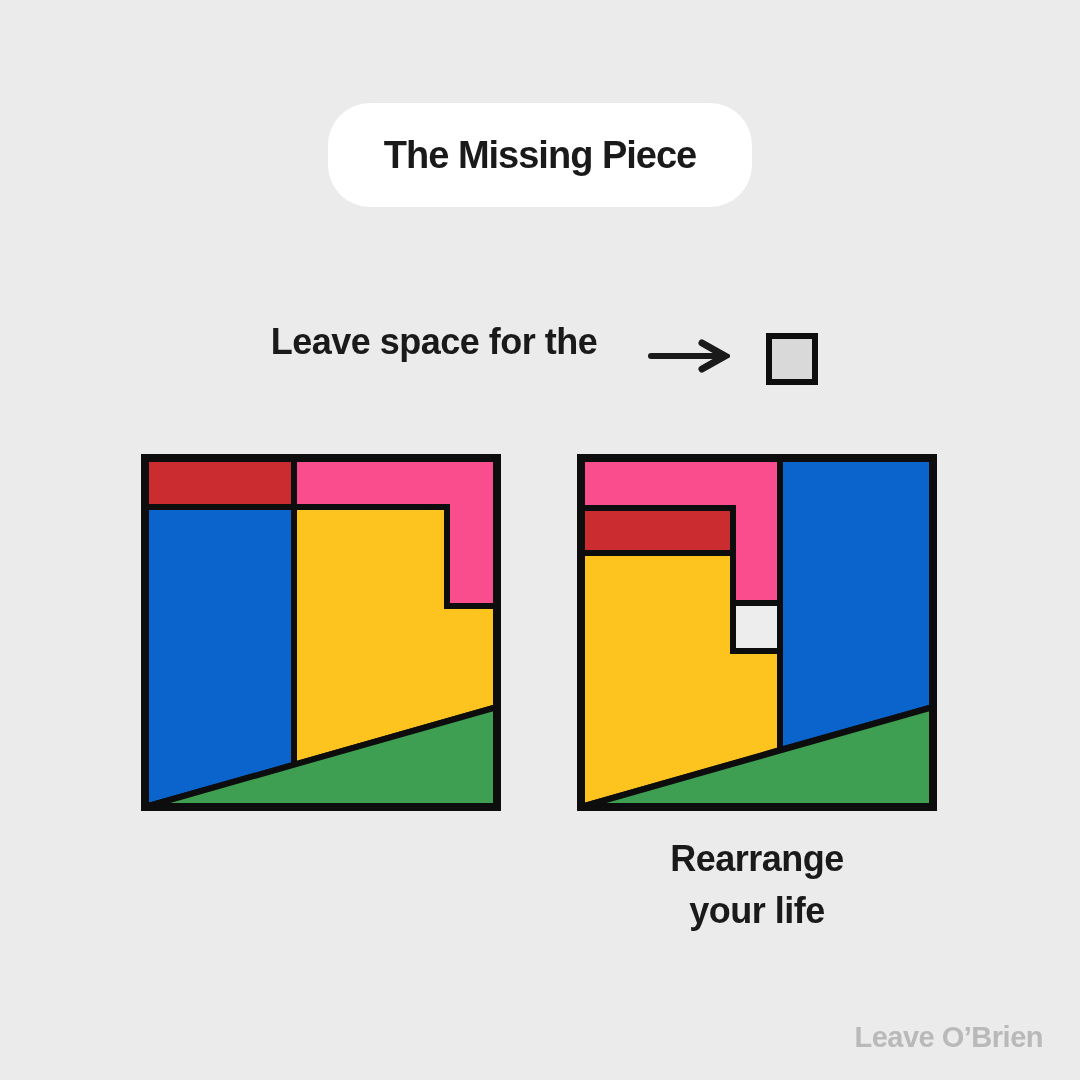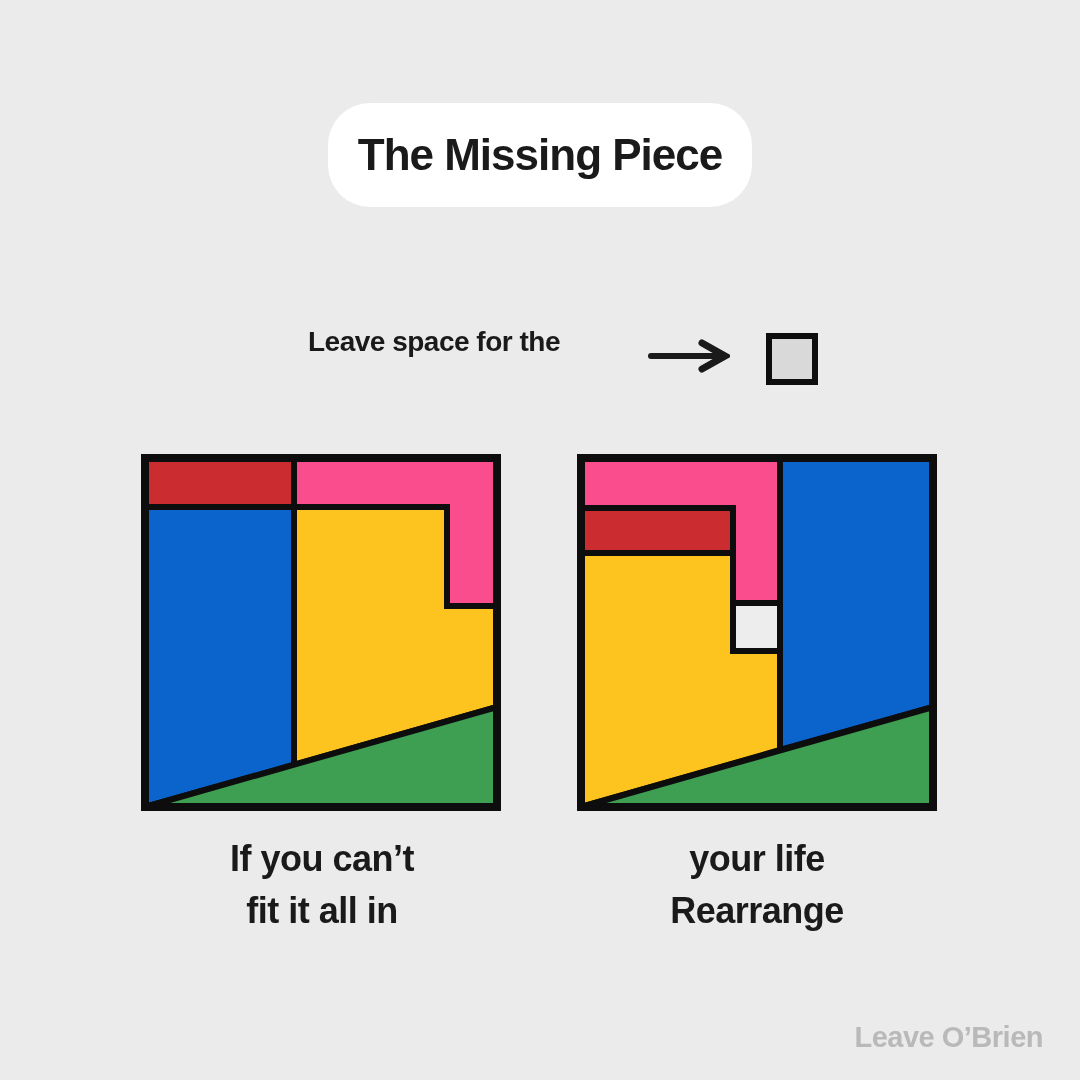--- a/index.html
+++ b/index.html
@@ -15,31 +15,31 @@
   }
   .title-pill {
     position: absolute;
     left: 328px; top: 103px;
     width: 424px; height: 104px;
     background: var(--card, #ffffff);
     border-radius: 42px;
     display: flex; align-items: center; justify-content: center;
   }
   .title-text {
-    font-size: 44px;
+    font-size: 38px;
     letter-spacing: -1px;
     color: var(--ink, #1a1a1a);
     white-space: nowrap;
   }
   .instruction {
     position: absolute;
     left: 234px; top: 322px;
     width: 400px;
     text-align: center;
-    font-size: 28px;
+    font-size: 36px;
     line-height: 39px;
     letter-spacing: -0.5px;
   }
   .arrow-wrap {
     position: absolute;
     left: 648px; top: 339px;
     width: 82px; height: 34px;
   }
   .arrow-wrap svg { display: block; width: 100%; height: 100%; }
   .arrow-wrap path {
@@ -138,25 +138,21 @@
       <polygon class="fill-pink" points="0,0 199,0 199,145 152,145 152,50 0,50"></polygon>
       <polygon class="fill-red" points="0,50 152,50 152,95 0,95"></polygon>
       <polygon class="fill-yellow" points="0,95 152,95 152,193 199,193 199,292 0,349"></polygon>
       <polygon class="fill-slot" points="152,145 199,145 199,193 152,193"></polygon>
       <polygon class="fill-blue" points="199,0 352,0 352,249 199,292"></polygon>
       <polygon class="fill-green" points="0,349 352,249 352,349"></polygon>
       <rect class="frame" x="0" y="0" width="352" height="349"></rect>
     </svg>
   </div>
 
-  <div class="caption caption-left">
-    <div>If you can’t</div>
-    <div>fit it all in</div>
-  </div>
 
   <div class="caption caption-right">
+    <div>Rearrange</div>
     <div>your life</div>
-    <div>Rearrange</div>
   </div>
 
   <div class="signature">Leave O’Brien</div>
 
 </div>
 
 </body></html>

